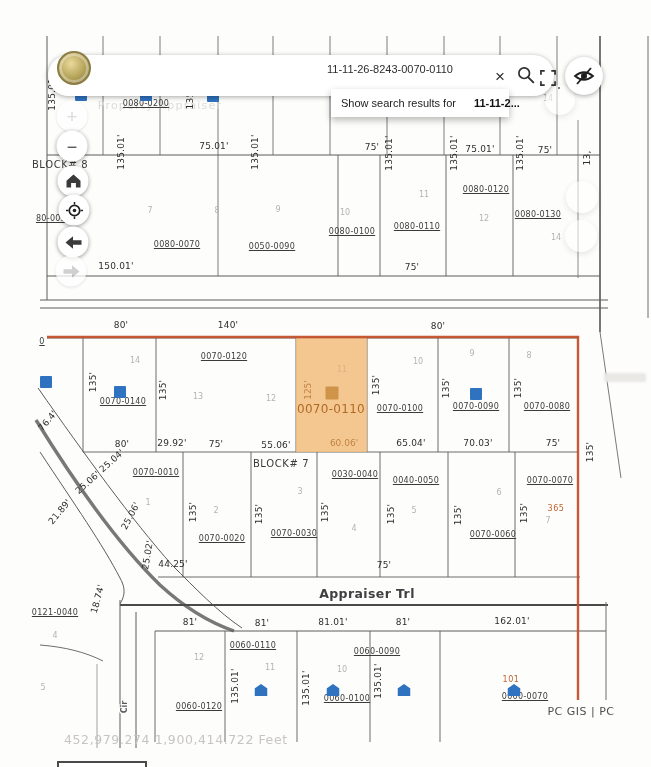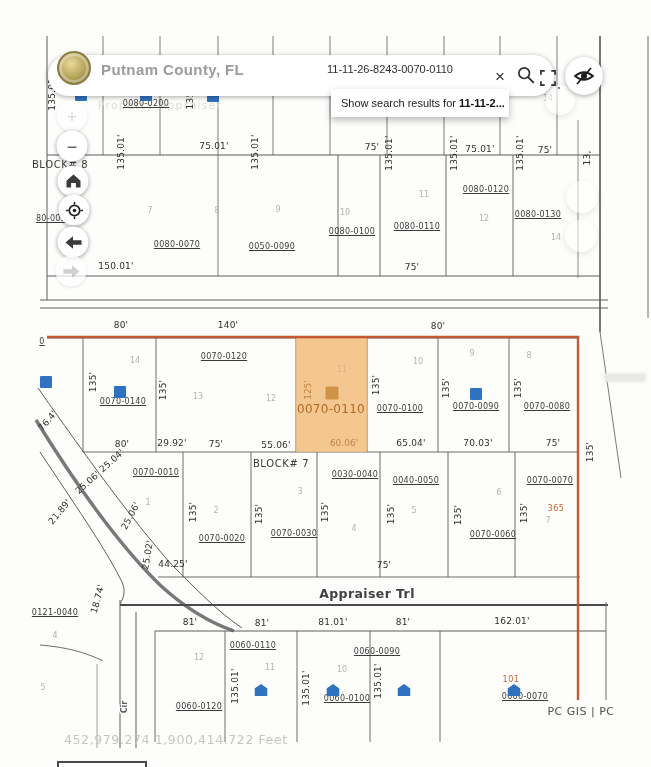--- a/index.html
+++ b/index.html
@@ -30,21 +30,21 @@
 .pill{position:absolute;left:48px;top:55px;width:506px;height:41px;background:#fff;border-radius:21px;box-shadow:0 1px 5px rgba(0,0,0,.35)}
 .seal{position:absolute;left:57px;top:51px;width:34px;height:34px;border-radius:50%;
  background:radial-gradient(circle at 40% 35%,#ead99b,#b3a257 55%,#77682f);
  border:2px solid #8c7d42;box-shadow:inset 0 0 0 3px rgba(255,255,255,.35)}
 .county{position:absolute;left:101px;top:61px;font-family:"Liberation Sans",sans-serif;font-size:15px;font-weight:bold;color:#9b9b9b;letter-spacing:.4px}
 .searchval{position:absolute;left:300px;top:63px;width:180px;text-align:center;font-size:11px;color:#2d2d2d;border:none;background:transparent;font-family:"Liberation Sans",sans-serif;outline:none}
 .hicon{position:absolute;transform:translate(-50%,-50%);cursor:pointer;line-height:0}
 .xglyph{font-size:17px;color:#2f2f2f;font-family:"Liberation Sans",sans-serif;line-height:1}
 .dot{position:absolute;width:2px;height:2px;background:#555;border-radius:50%}
 .dropdown{position:absolute;left:331px;top:89px;width:178px;height:28px;background:#fff;box-shadow:0 3px 7px rgba(0,0,0,.28);display:flex;align-items:center;padding-left:10px;font-family:"Liberation Sans",sans-serif;font-size:11px;color:#222;white-space:nowrap}
-.dropdown b{margin-left:3px;color:#111}
+.dropdown b{margin-left:18px;color:#111}
 .roundbtn{position:absolute;width:31px;height:31px;border-radius:50%;background:#fff;box-shadow:0 1px 4px rgba(0,0,0,.4);display:flex;align-items:center;justify-content:center;transform:translate(-50%,-50%);cursor:pointer}
 .roundbtn.faded{box-shadow:0 1px 3px rgba(0,0,0,.15);opacity:.75}
 .glyph{font-size:18px;color:#4a4a4a;font-family:"Liberation Sans",sans-serif;line-height:1}
 .glyph.light{color:#cfcfcf}
 .eyebtn{position:absolute;left:565px;top:57px;width:38px;height:38px;border-radius:50%;background:#fff;box-shadow:0 1px 5px rgba(0,0,0,.35);display:flex;align-items:center;justify-content:center;cursor:pointer}
 .ghost{position:absolute;border-radius:50%;background:rgba(255,255,255,.55);box-shadow:0 2px 6px rgba(0,0,0,.10)}
 .smudge{position:absolute;left:604px;top:373px;width:42px;height:9px;background:#e9e8e5;filter:blur(1px);border-radius:2px}
 .scalebox{position:absolute;left:57px;top:761px;width:90px;height:24px;background:#fff;border:2px solid #4a4a4a}
 </style>
 </head>
@@ -239,21 +239,20 @@
   <div class="ghost" style="left:566px;top:181px;width:32px;height:32px"></div>
   <div class="ghost" style="left:565px;top:220px;width:32px;height:32px"></div>
   <div class="smudge"></div>
 
   <div class="scalebox"></div>
   <div class="coords">452,979.274 1,900,414.722 Feet</div>
   <i class="lbl attrib" style="left:581px;top:711px">PC GIS | PC</i>
 
   <div class="pill"></div>
   <div class="seal"></div>
-  <div class="county">Putnam County, FL</div>
   <input class="searchval" value="11-11-26-8243-0070-0110" style="">
   <span class="hicon xglyph" style="left:500px;top:76px">×</span>
   <span class="hicon" style="left:526px;top:75px">
     <svg width="18" height="18" viewBox="0 0 18 18">
         <circle cx="7.2" cy="7.2" r="5.3" fill="none" stroke="#2f2f2f" stroke-width="1.7"></circle>
         <line x1="11.3" y1="11.3" x2="16.3" y2="16.3" stroke="#2f2f2f" stroke-width="1.9" stroke-linecap="round"></line>
       </svg>
   </span>
   <span class="hicon" style="left:548px;top:78px">
     <svg width="16" height="16" viewBox="0 0 17 17">

